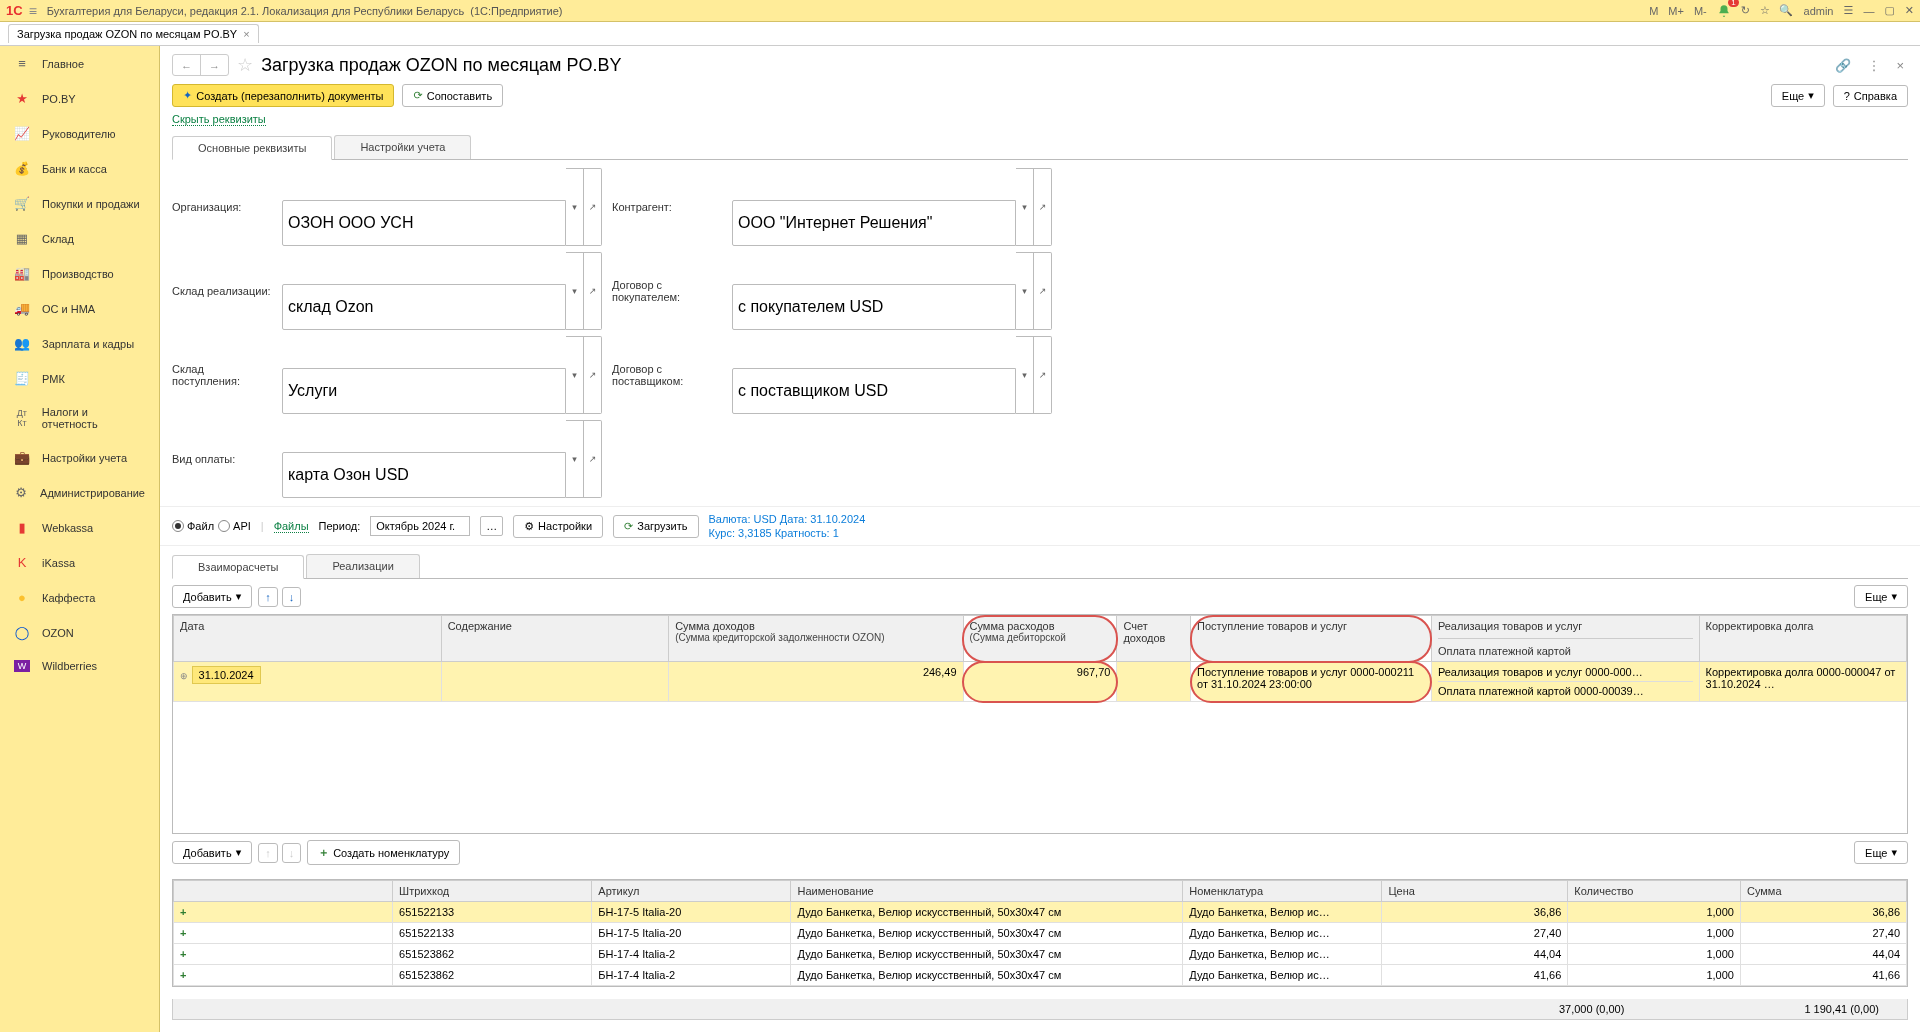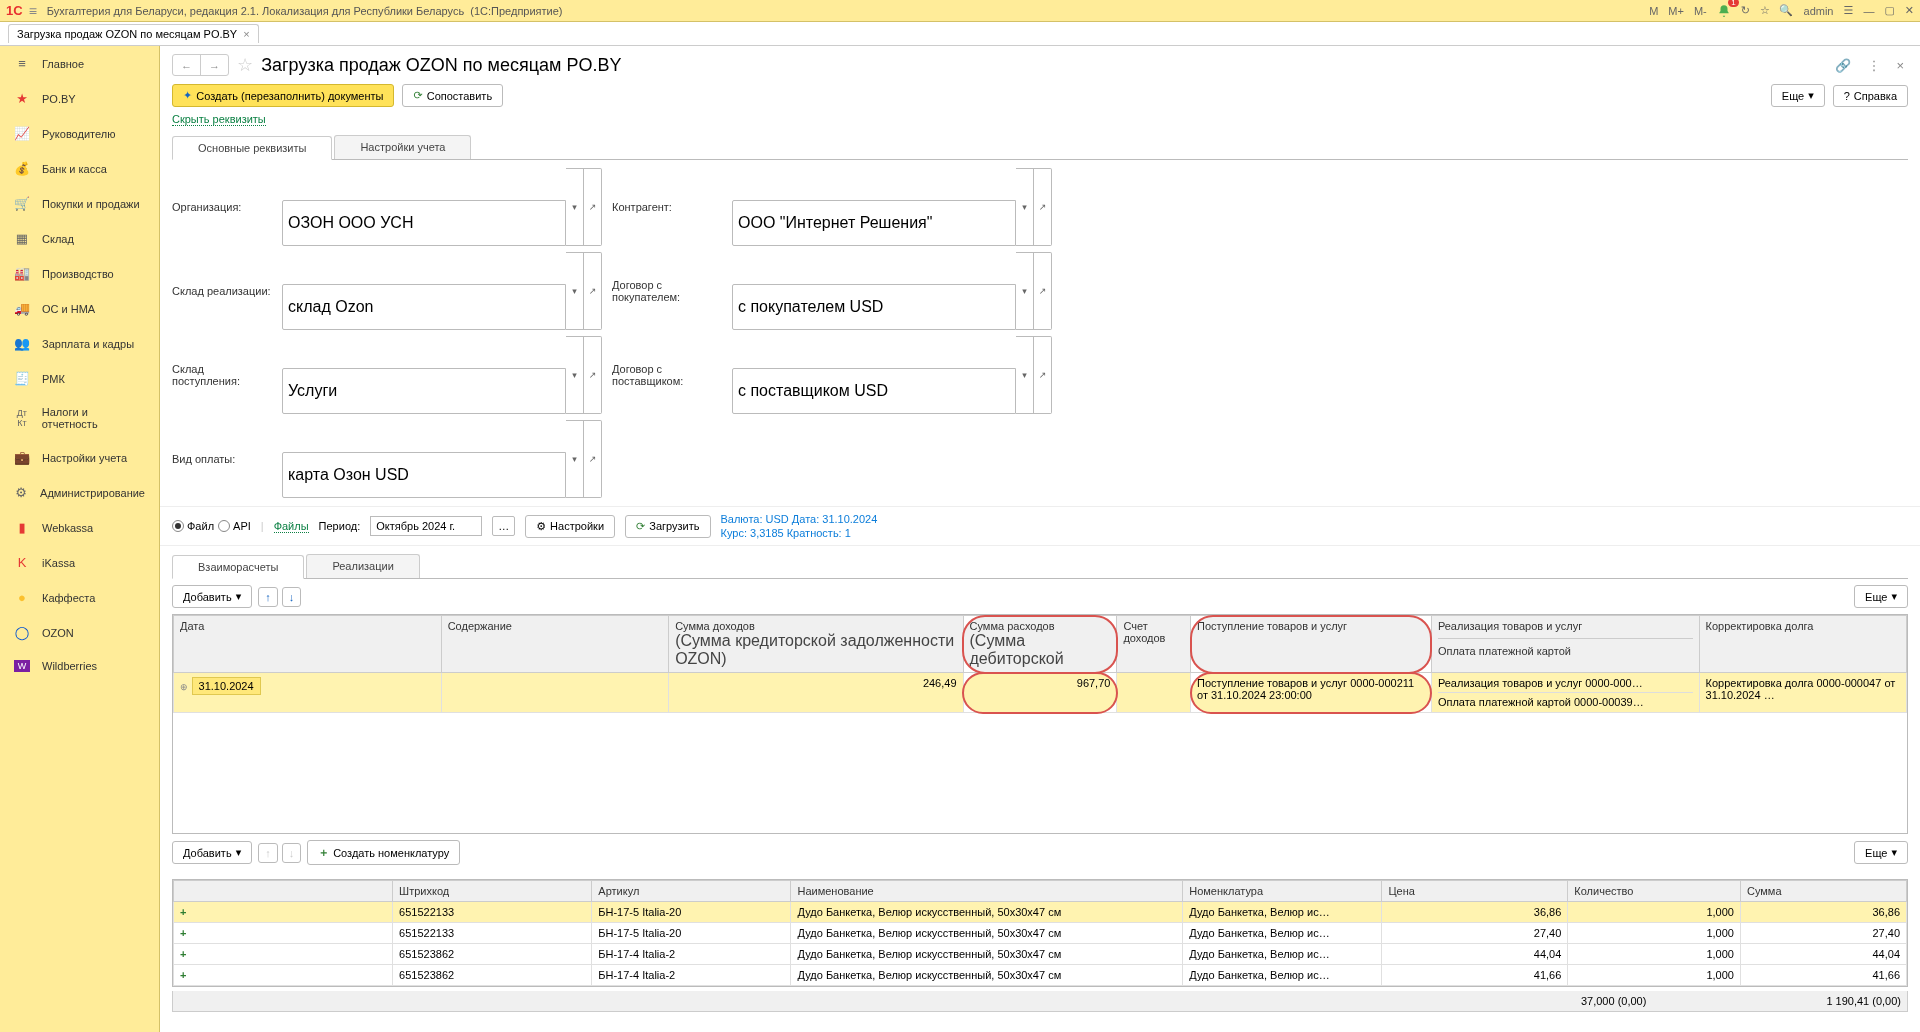--- a/index.html
+++ b/index.html
@@ -53,43 +53,43 @@
 .form-field { display: flex; }
 .form-field input { flex: 1; border: 1px solid #bbb; border-radius: 2px 0 0 2px; padding: 13px 5px; font-size: 16px; margin-top: 32px; }
 .form-field .dd { border: 1px solid #bbb; border-left: none; width: 18px; display: flex; align-items: center; justify-content: center; cursor: pointer; color: #666; background: #fff; font-size: 9px;}
 .form-field .dd:last-child { border-radius: 0 2px 2px 0; }
 
 .period-row { display: flex; align-items: center; gap: 10px; padding: 6px 12px; border-top: 1px solid #eee; border-bottom: 1px solid #eee; }
 .radio-group { display: flex; align-items: center; gap: 4px; }
 .radio-group label { display: flex; align-items: center; gap: 3px; cursor: pointer; }
 .radio-dot { width: 12px; height: 12px; border: 1px solid #888; border-radius: 50%; display: inline-flex; align-items: center; justify-content: center; }
 .radio-dot.checked::after { content: ''; width: 6px; height: 6px; background: #333; border-radius: 50%; }
-.period-input { border: 1px solid #bbb; padding: 3px 5px; width: 112px; font-size: 11px; }
+.period-input { border: 1px solid #bbb; padding: 3px 5px; width: 100px; font-size: 11px; }
 .calc-btn { border: 1px solid #bbb; padding: 3px 5px; cursor: pointer; font-size: 11px; background: #fff; border-radius: 2px; }
 .currency-links { display: flex; flex-direction: column; gap: 2px; }
 
 .data-tabs { display: flex; border-bottom: 1px solid #bbb; margin: 8px 12px 0 12px; }
 
 .table-toolbar { display: flex; align-items: center; gap: 6px; padding: 6px 12px; }
 .arrow-btns { display: flex; gap: 4px; }
 .arrow-btns .btn { padding: 3px 6px; }
 .table-toolbar .spacer { flex: 1; }
 
 .grid-wrap { margin: 0 12px; border: 1px solid #bbb; height: 220px; overflow: auto; }
 
 table.grid { width: 100%; border-collapse: collapse; font-size: 11px; table-layout: fixed; }
 table.grid th { background: #f0f0f0; border: 1px solid #ccc; padding: 4px 6px; text-align: left; font-weight: normal; color: #333; vertical-align: top; }
 table.grid td { border: 1px solid #e0e0e0; padding: 4px 6px; vertical-align: top; }
 table.grid tr.selected td { background: #fff3b0; }
 .hl-red { outline: 2px solid #d9534f; outline-offset: -1px; border-radius: 22px; }
 .num-r { text-align: right; }
-.subtext { color: #444; font-size: 16px; }
+.subtext { color: #444; font-size: 10px; }
 
 .bottom-grid-wrap { margin: 8px 12px 0 12px; border: 1px solid #bbb; overflow: auto; }
-.footer-totals { display: flex; justify-content: flex-end; gap: 180px; padding: 4px 6px; background: #f0f0f0; border: 1px solid #ccc; border-top: none; margin: 4px 12px; }
+.footer-totals { display: flex; justify-content: flex-end; gap: 180px; padding: 4px 28px; background: #f0f0f0; border: 1px solid #ccc; border-top: none; margin: 12px 12px; }
 
 .plus-green { color: #2e7d32; font-weight: bold; }
 .tree-toggle { color: #888; margin-right: 4px; font-size: 9px; }
 
 svg.ic { width: 14px; height: 14px; vertical-align: middle; }
 </style>
 </head>
 <body>
 
 <div class="titlebar">

